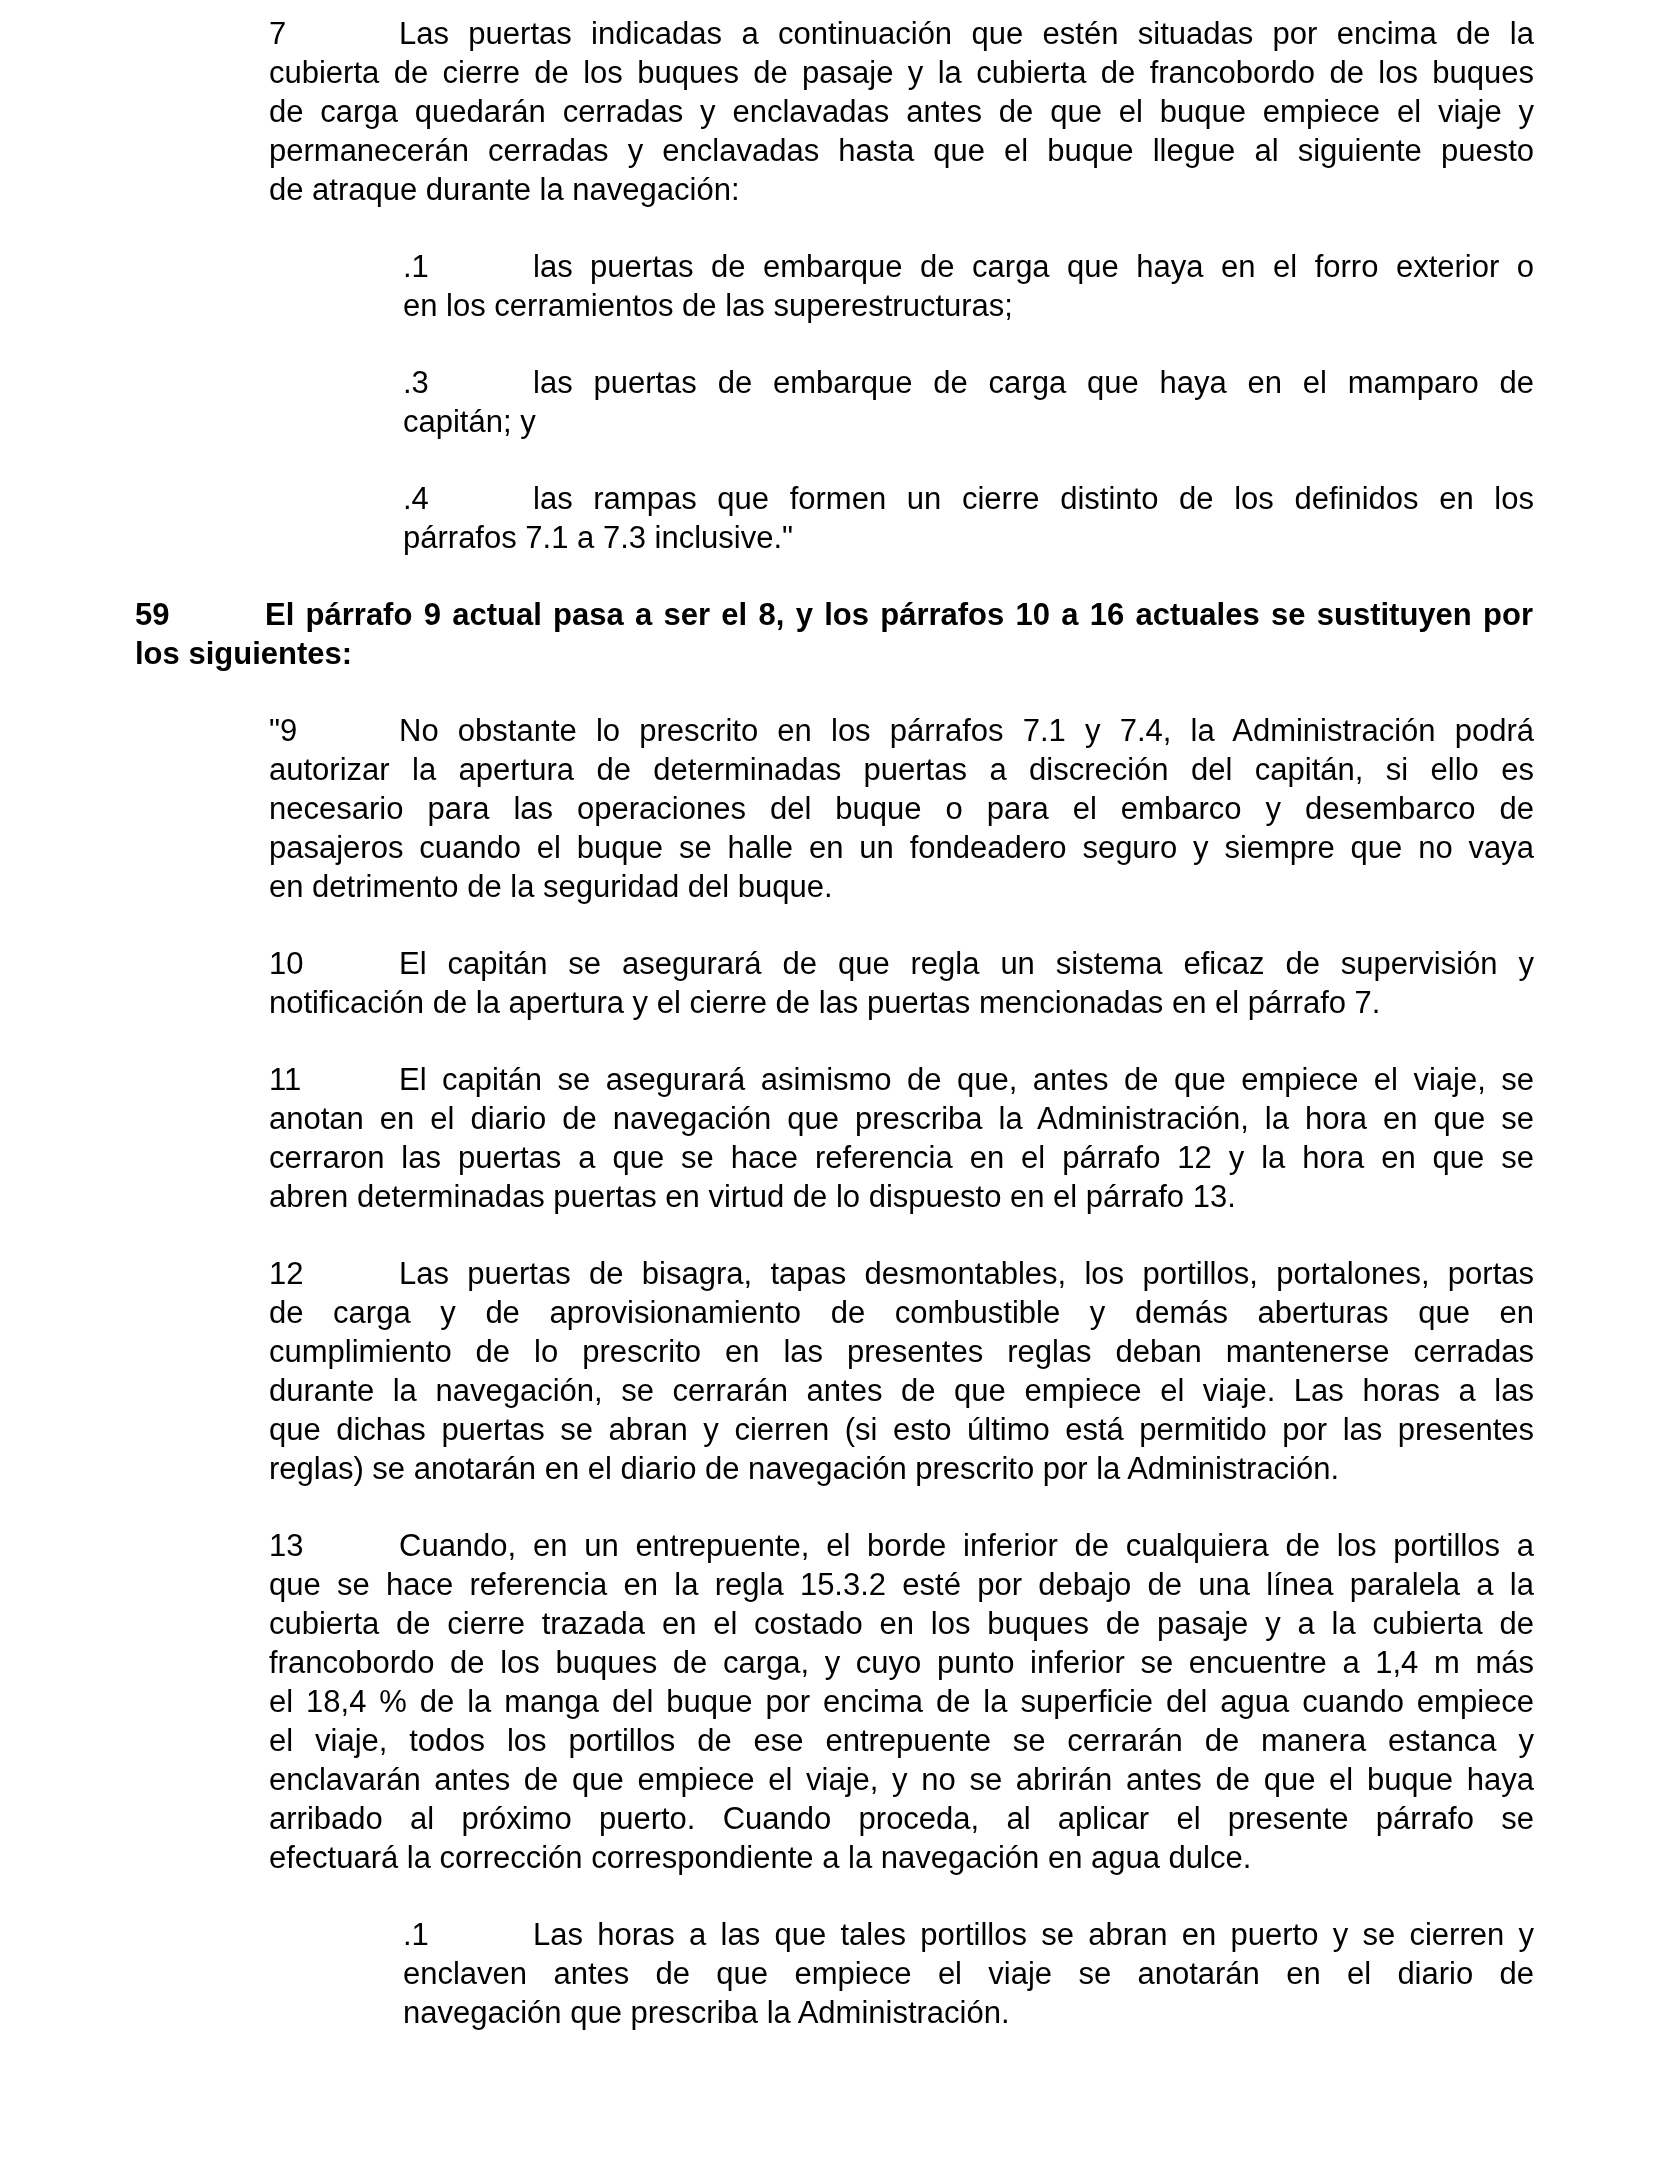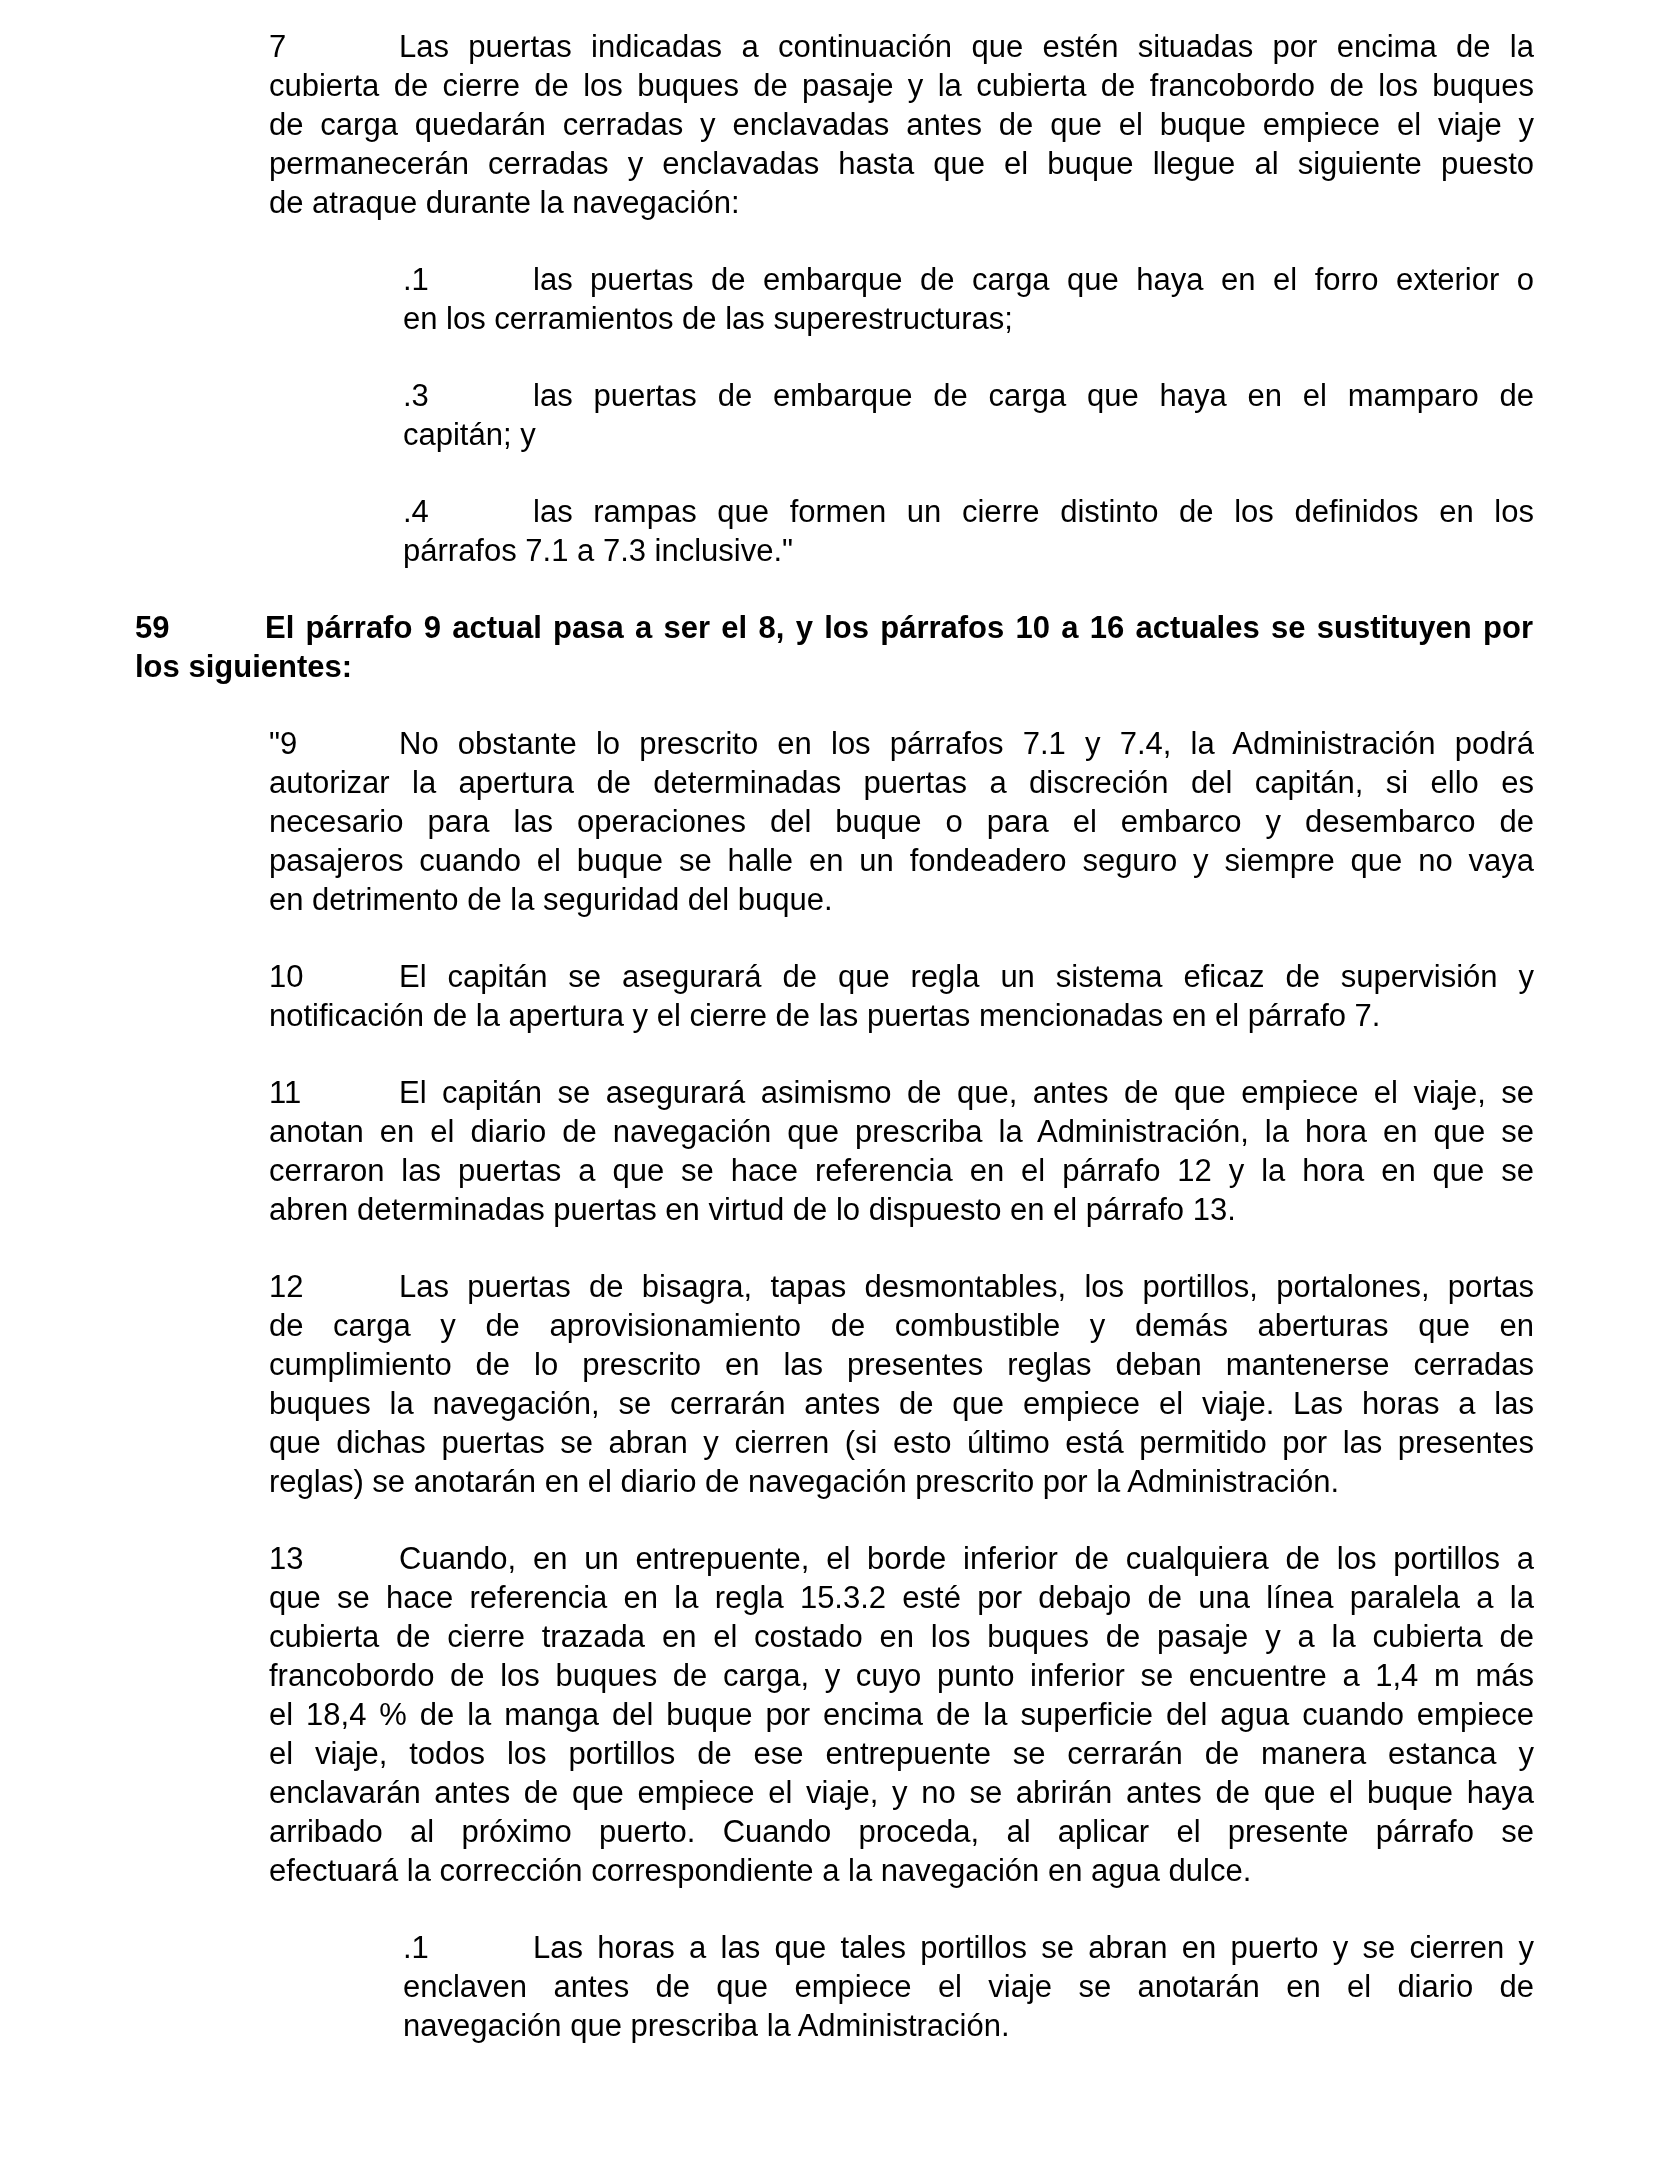--- a/index.html
+++ b/index.html
@@ -7,21 +7,21 @@
     width: 1672px;
     height: 2183px;
     background: #ffffff;
     color: #000000;
     font-family: "Liberation Sans", "DejaVu Sans", sans-serif;
     font-size: 31px;
     line-height: 39px;
     overflow: hidden;
   }
   .doc {
-    padding-top: 27px;
+    padding-top: 14px;
   }
   .para { }
   .para + .para { margin-top: 38px; }
   .para.l0 { margin-left: 135px; width: 1398px; font-weight: bold; }
   .para.l1 { margin-left: 269px; width: 1265px; }
   .para.l2 { margin-left: 403px; width: 1131px; }
   .line { text-align: left; white-space: normal; }
   .line.j { text-align: justify; text-align-last: justify; }
   .num { display: inline-block; width: 130px; }
 </style>
@@ -76,21 +76,21 @@
     <div class="line j"><span class="num">11</span><span>El capitán se asegurará asimismo de que, antes de que empiece el viaje, se</span></div>
     <div class="line j">anotan en el diario de navegación que prescriba la Administración, la hora en que se</div>
     <div class="line j">cerraron las puertas a que se hace referencia en el párrafo 12 y la hora en que se</div>
     <div class="line">abren determinadas puertas en virtud de lo dispuesto en el párrafo 13.</div>
   </div>
 
   <div class="para l1">
     <div class="line j"><span class="num">12</span><span>Las puertas de bisagra, tapas desmontables, los portillos, portalones, portas</span></div>
     <div class="line j">de carga y de aprovisionamiento de combustible y demás aberturas que en</div>
     <div class="line j">cumplimiento de lo prescrito en las presentes reglas deban mantenerse cerradas</div>
-    <div class="line j">buques la navegación, se cerrarán antes de que empiece el viaje. Las horas a las</div>
+    <div class="line j">durante la navegación, se cerrarán antes de que empiece el viaje. Las horas a las</div>
     <div class="line j">que dichas puertas se abran y cierren (si esto último está permitido por las presentes</div>
     <div class="line">reglas) se anotarán en el diario de navegación prescrito por la Administración.</div>
   </div>
 
   <div class="para l1">
     <div class="line j"><span class="num">13</span><span>Cuando, en un entrepuente, el borde inferior de cualquiera de los portillos a</span></div>
     <div class="line j">que se hace referencia en la regla 15.3.2 esté por debajo de una línea paralela a la</div>
     <div class="line j">cubierta de cierre trazada en el costado en los buques de pasaje y a la cubierta de</div>
     <div class="line j">francobordo de los buques de carga, y cuyo punto inferior se encuentre a 1,4 m más</div>
     <div class="line j">el 18,4 % de la manga del buque por encima de la superficie del agua cuando empiece</div>

